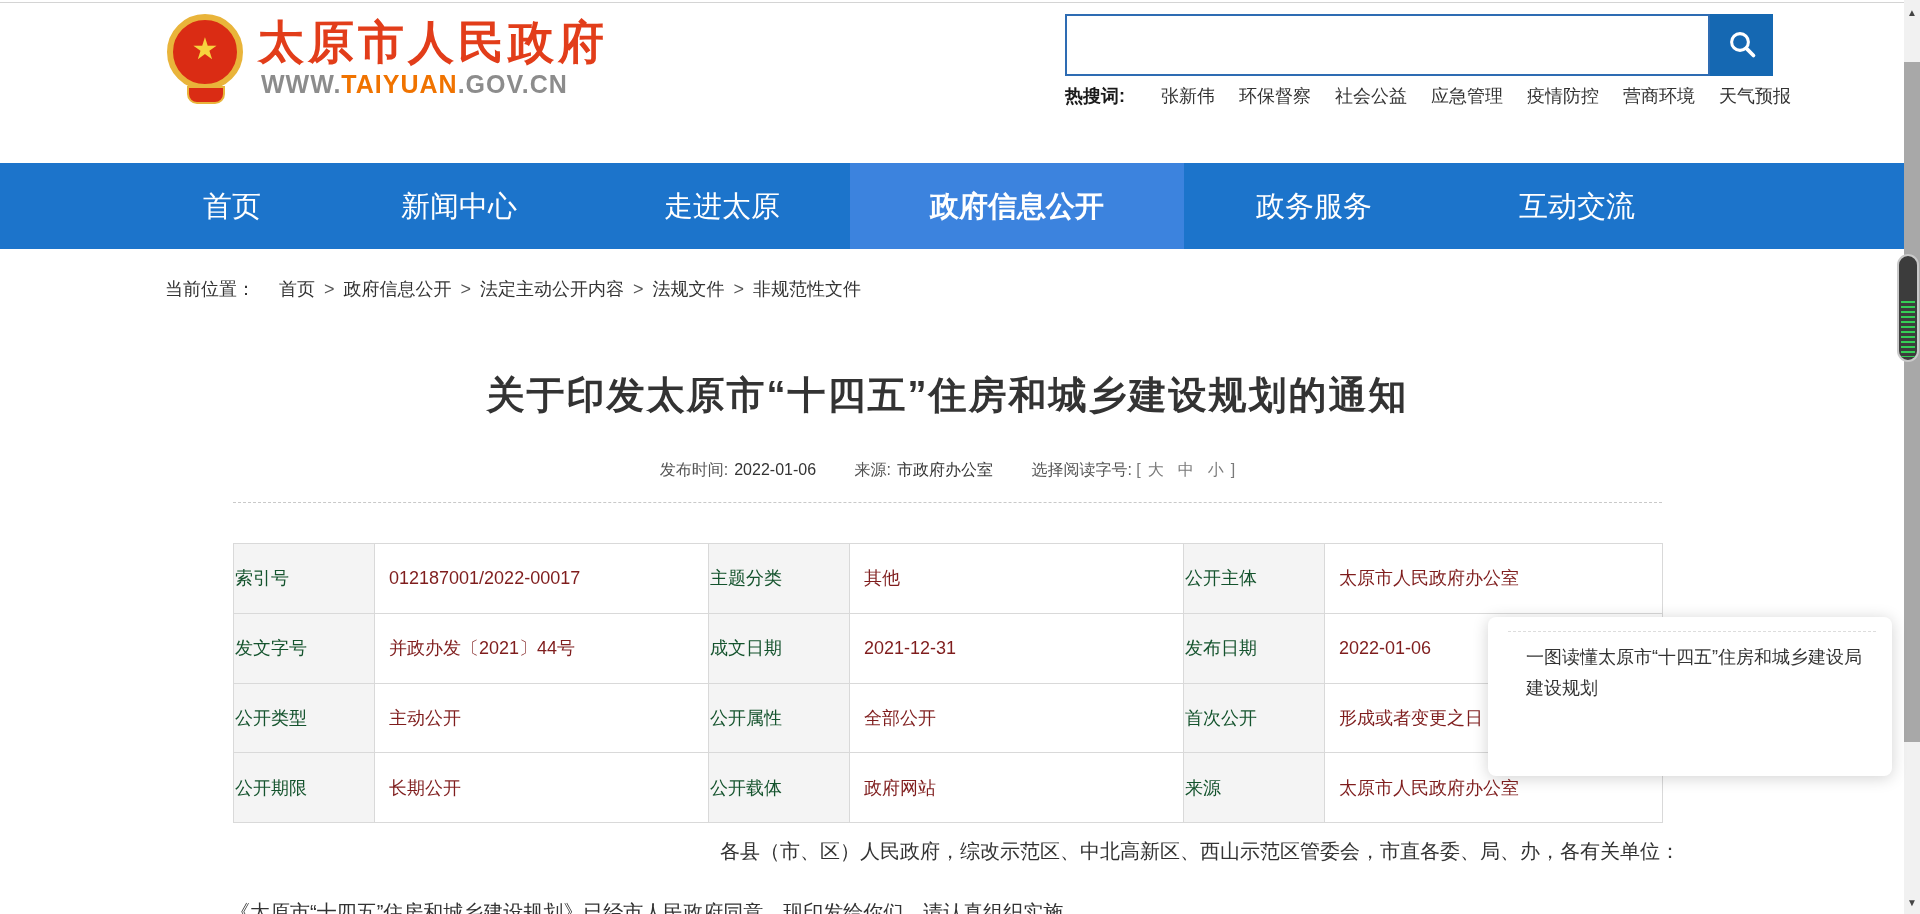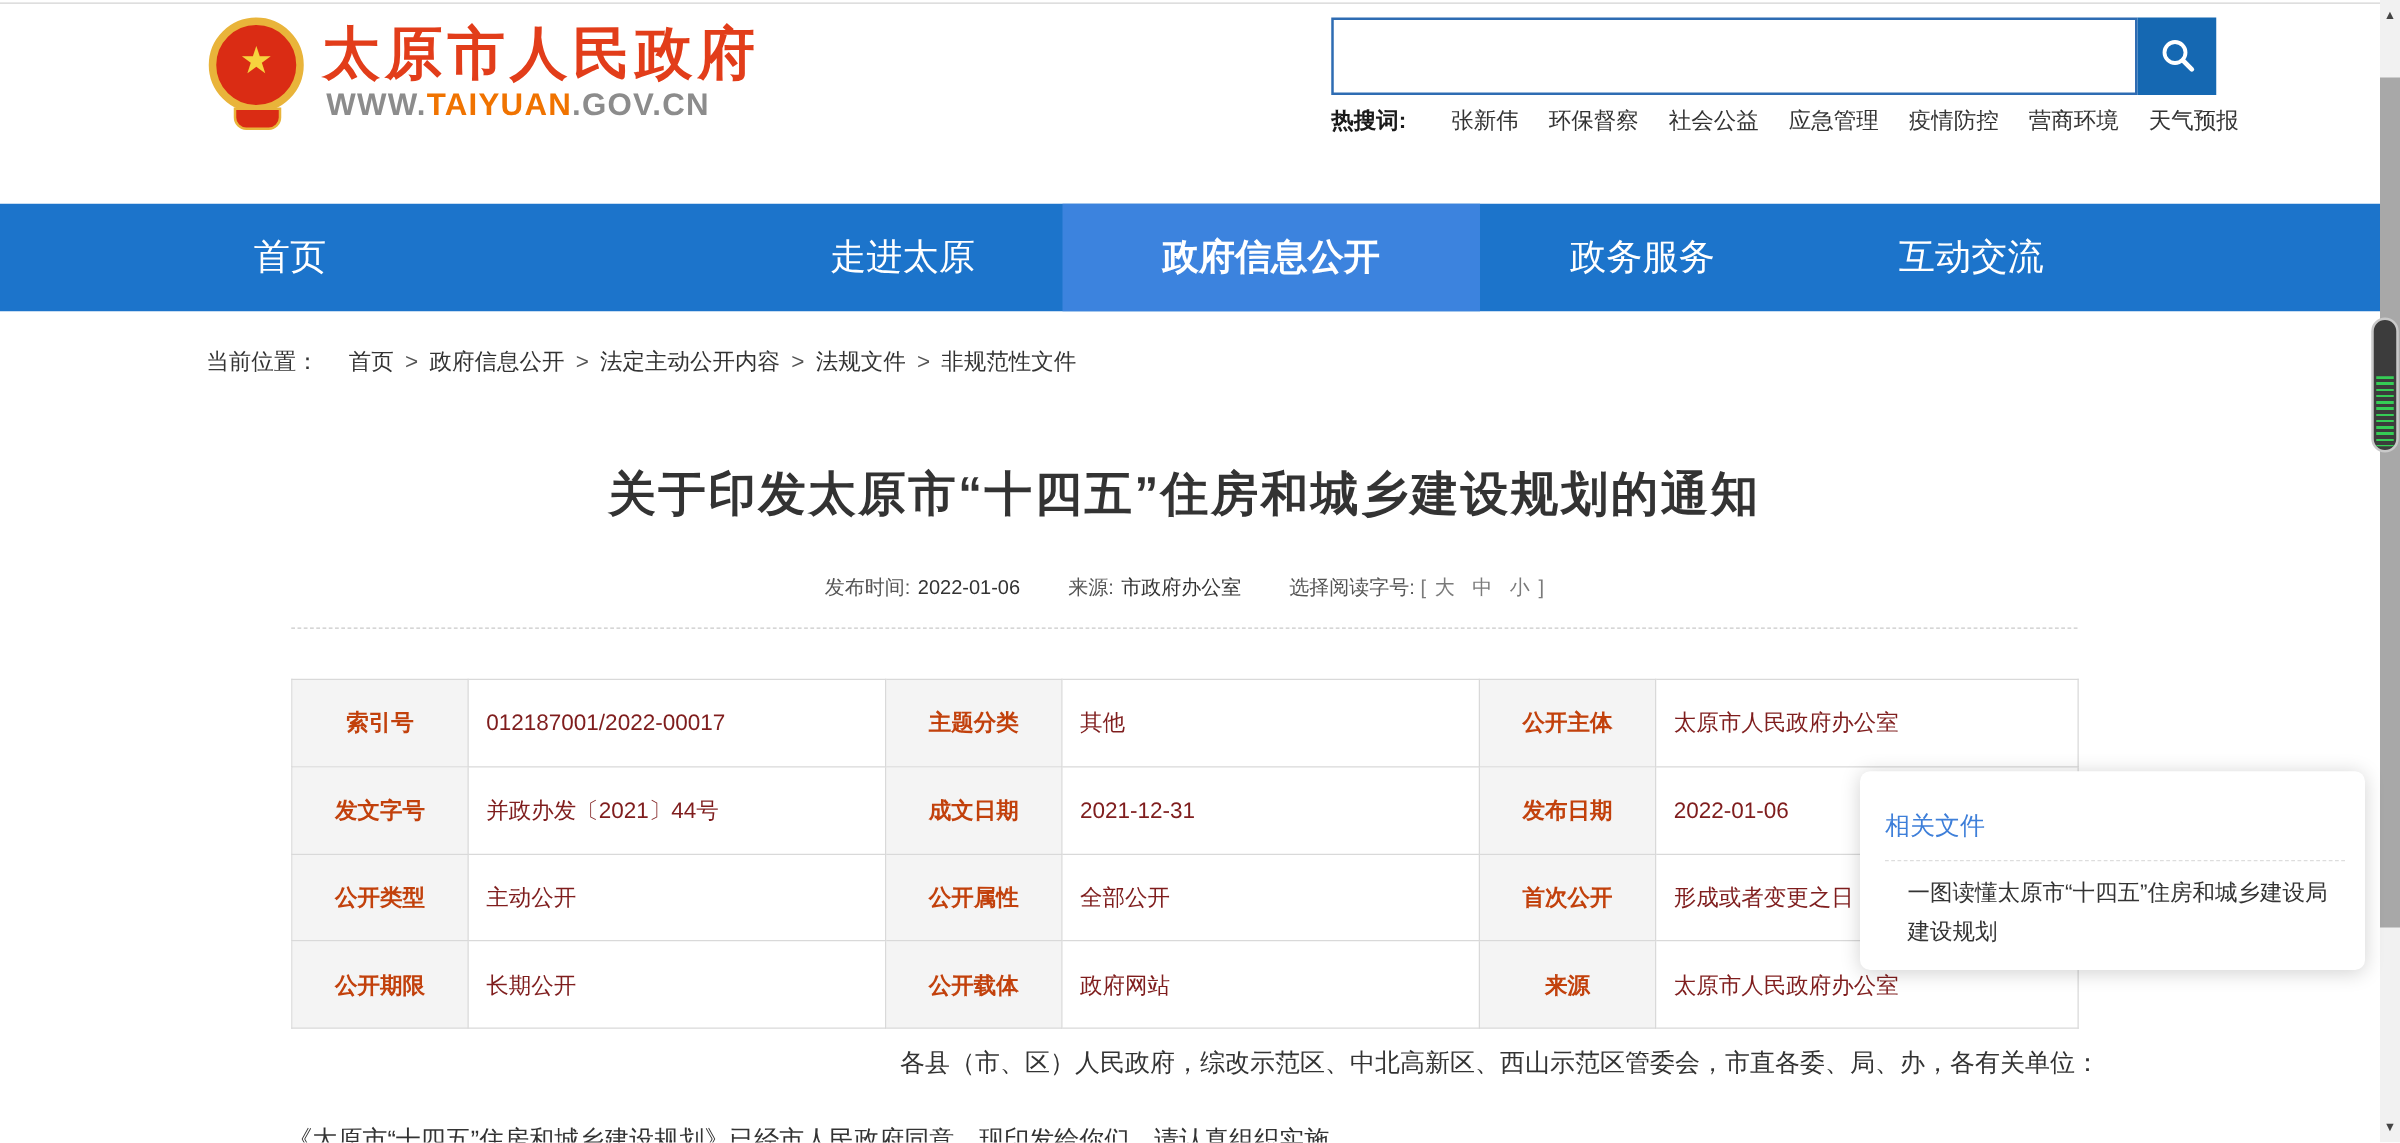--- a/index.html
+++ b/index.html
@@ -50,21 +50,21 @@
   #article-meta .m-lab:first-child{margin-left:0;}
   #article-meta .m-val{color:#333;margin-left:6px;}
   .fs-opt{color:#7a7a7a;margin:0 7px;cursor:pointer;}
   .fs-bracket{color:#7a7a7a;}
   #meta-dashed{left:233px;top:502px;width:1429px;height:0;border-top:1px dashed #c9c9c9;}
 
   
   #info-table{left:233px;top:543px;}
   #info-table table{border-collapse:collapse;table-layout:fixed;width:1429px;font-size:18px;}
   #info-table td{border:1px solid #d9d9d9;height:66.8px;overflow:hidden;white-space:nowrap;}
-  #info-table td.lbl{background:#f4f4f4;color:#c2410c;text-align:center;font-weight:bold;}
+  #info-table td.lbl{background:#f4f4f4;color:#14532d;}
   #info-table td.val{color:#7f1d1d;padding-left:14px;background:#fff;}
 
   
   #body-par-1{left:190px;top:836px;width:1490px;font-size:20px;color:#333;line-height:30px;text-align:right;}
   #body-par-2{left:190px;top:897px;width:1490px;font-size:20px;color:#333;line-height:30px;text-indent:2em;}
 
   
   #related-panel{left:1488px;top:617px;width:404px;height:159px;background:#fff;border-radius:8px;
     box-shadow:0 2px 16px rgba(0,0,0,0.18);z-index:50;box-sizing:border-box;}
   #related-title{margin:30px 0 0 20px;font-size:20px;color:#3e7fd9;}
@@ -116,20 +116,21 @@
   <span class="hot-kw">环保督察</span>
   <span class="hot-kw">社会公益</span>
   <span class="hot-kw">应急管理</span>
   <span class="hot-kw">疫情防控</span>
   <span class="hot-kw">营商环境</span>
   <span class="hot-kw">天气预报</span>
 </div>
 
 <nav id="nav-bar" class="abs">
   <div class="nav-item" style="left:232px">首页</div>
+  <div class="nav-item" style="left:459px">新闻中心</div>
   <div class="nav-item" style="left:722px">走进太原</div>
   <div class="nav-item active">政府信息公开</div>
   <div class="nav-item" style="left:1314px">政务服务</div>
   <div class="nav-item" style="left:1577px">互动交流</div>
 </nav>
 
 <div id="breadcrumb" class="abs">
   <span class="bc-label">当前位置：</span><span class="bc-item">首页</span><span class="sep">&gt;</span><span class="bc-item">政府信息公开</span><span class="sep">&gt;</span><span class="bc-item">法定主动公开内容</span><span class="sep">&gt;</span><span class="bc-item">法规文件</span><span class="sep">&gt;</span><span class="bc-item">非规范性文件</span>
 </div>
 
@@ -188,21 +189,20 @@
       <td class="val">太原市人民政府办公室</td>
     </tr>
   </tbody>
     </table>
 </div>
 
 <div id="body-par-1" class="abs">各县（市、区）人民政府，综改示范区、中北高新区、西山示范区管委会，市直各委、局、办，各有关单位：</div>
 <div id="body-par-2" class="abs">《太原市“十四五”住房和城乡建设规划》已经市人民政府同意，现印发给你们，请认真组织实施。</div>
 
 <div id="related-panel" class="abs">
-  <div id="related-title">相关文件</div>
   <div id="related-dashed"></div>
   <div id="related-link">一图读懂太原市“十四五”住房和城乡建设局建设规划</div>
 </div>
 
 <div id="scrollbar" class="abs">
   <div id="sb-up" class="sb-btn">
     <span>▲</span>
   </div>
   <div id="sb-thumb"></div>
   <div id="sb-down" class="sb-btn">

